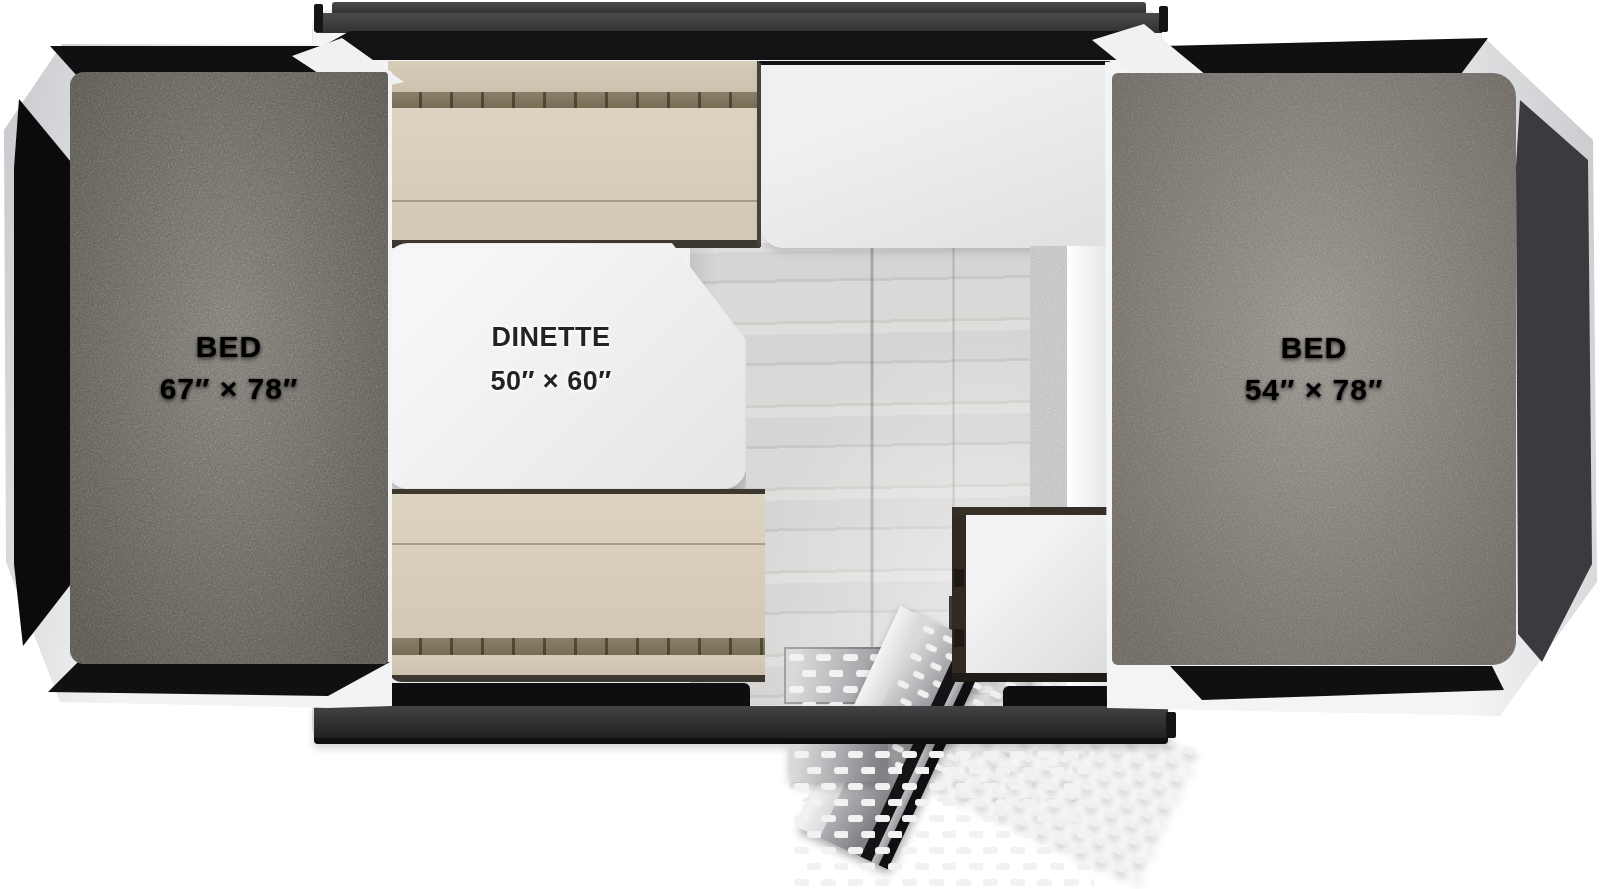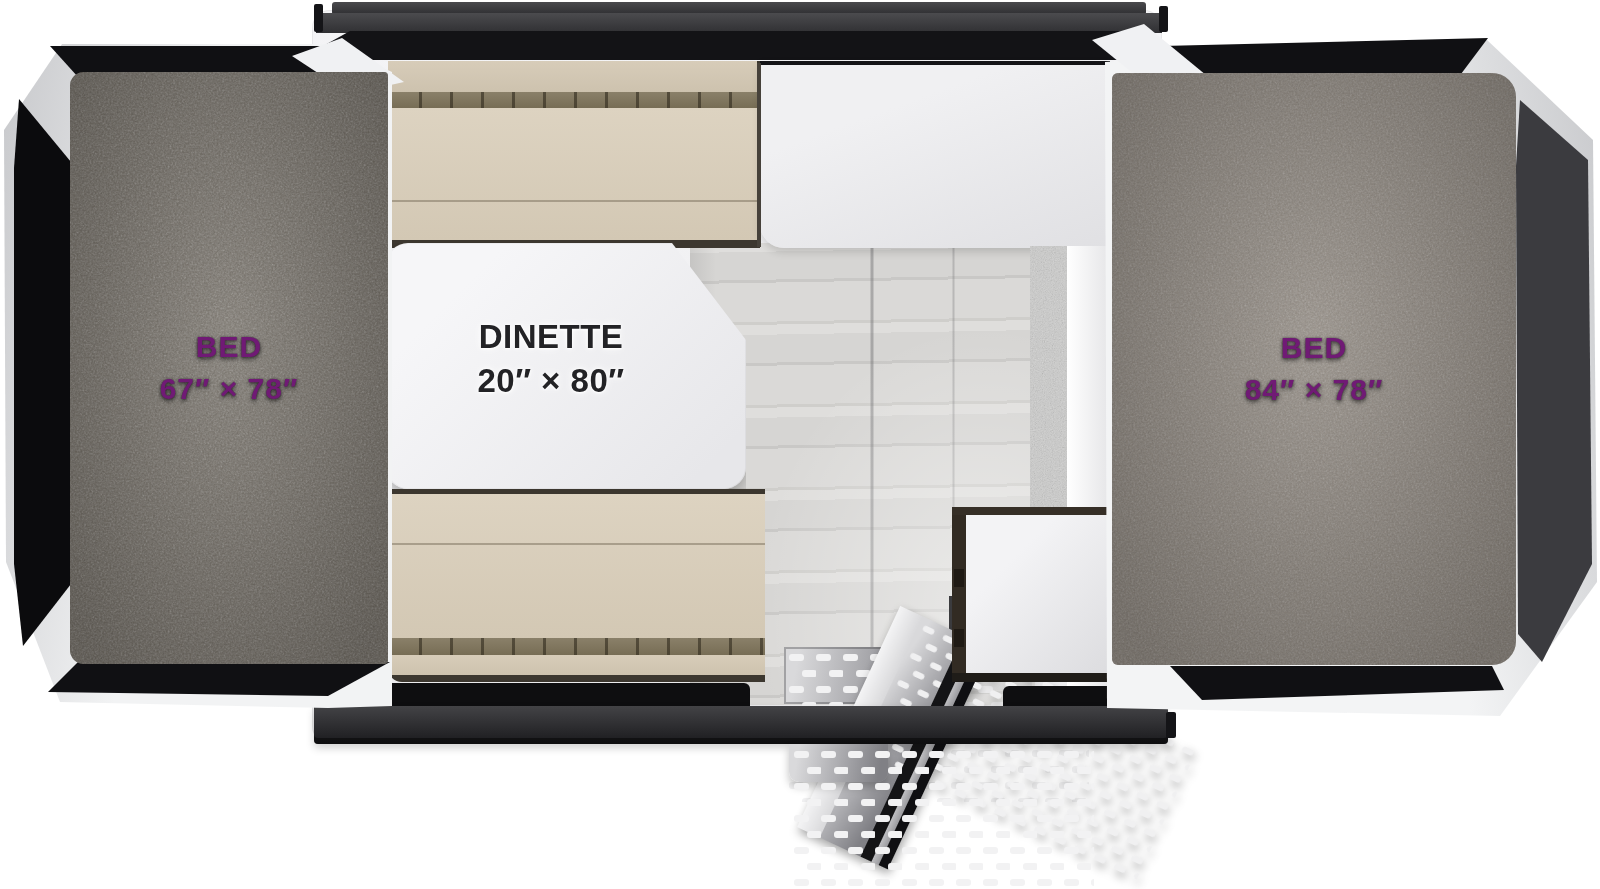--- a/index.html
+++ b/index.html
@@ -27,21 +27,21 @@
   .tuft{background:repeating-linear-gradient(90deg,rgba(40,34,22,.55) 0 3px,rgba(0,0,0,0) 3px 31px),
                    linear-gradient(180deg,#8a8069,#776d55);}
   .edge-dark{background:#3c372f;}
   .seam{background:rgba(120,110,90,.5);height:2px;}
   .table-clip{left:386px;top:243px;width:360px;height:246px;
               clip-path:polygon(0 0,286px 0,360px 97px,360px 246px,0 246px);}
   .table-top{position:absolute;inset:0;border-radius:22px;
              background:linear-gradient(135deg,#f6f6f8 20%,#e7e7ea 90%);
              box-shadow:0 8px 16px rgba(0,0,0,.28), inset 0 0 0 1px rgba(0,0,0,.04);}
   .dinette-label{position:absolute;left:0;top:72px;width:330px;text-align:center;color:#232326;
-                 font-weight:bold;font-size:33px;line-height:44px;letter-spacing:.5px;
+                 font-weight:bold;font-size:27px;line-height:44px;letter-spacing:.5px;
                  text-shadow:0 0 10px rgba(255,255,255,.95),0 0 4px rgba(255,255,255,.9),0 1px 2px #fff;}
 
   
   .counter{left:760px;top:61px;width:350px;height:187px;border-radius:3px 3px 8px 24px;
            background:linear-gradient(160deg,#f0f0f2 30%,#e0e0e3);box-shadow:0 4px 8px rgba(0,0,0,.15);}
   .counter-edge{position:absolute;left:0;top:0;width:100%;height:4px;background:#131316;}
   .bench-counter-seam{left:757px;top:63px;width:4px;height:184px;background:#46413a;}
   .floor{left:690px;top:243px;width:345px;height:462px;
     background:
       radial-gradient(at 85% 80%,rgba(255,255,255,.45),rgba(255,255,255,0) 55%),
@@ -81,21 +81,21 @@
       clip-path:polygon(60px 2px,328px 2px,390px 30px,390px 664px,326px 666px,58px 660px,4px 520px,2px 88px);
       background:linear-gradient(100deg,#c7c8cb,#f2f3f4 45%);}
   .ext-frame-right{left:1095px;top:26px;width:505px;height:694px;
       clip-path:polygon(10px 36px,392px 14px,498px 114px,502px 556px,405px 690px,12px 682px);
       background:linear-gradient(260deg,#c7c8cb,#f3f4f5 40%);}
   .panel{background:#101013;}
   .carpet{overflow:hidden;}
   .carpet svg{position:absolute;inset:0;width:100%;height:100%;}
   .vignette{position:absolute;inset:0;background:radial-gradient(ellipse at 50% 45%,rgba(255,255,255,.10),rgba(0,0,0,.20) 90%);}
   .bed-label{position:absolute;inset:0;display:flex;flex-direction:column;align-items:center;justify-content:center;
-             gap:8px;color:#701a75;font-weight:bold;font-size:30px;letter-spacing:1px;
+             gap:8px;color:#000000;font-weight:bold;font-size:30px;letter-spacing:1px;
              text-shadow:0 2px 4px rgba(0,0,0,.65),0 0 2px rgba(0,0,0,.45);}
   .corner-piece{background:#f0f1f3;}
 </style>
 </head>
 <body>
 
 <div class="stage">
 
   <div class="abs body-shell"></div>
 
@@ -186,21 +186,21 @@
     <div class="cab-notch" style="top:122px;"></div>
     <div class="cab-top"></div>
     <div class="cab-face"></div>
     <div class="cab-bottom"></div>
   </div>
 
   <div class="abs table-clip">
     <div class="table-top"></div>
     <div class="dinette-label">
       <div>DINETTE</div>
-      <div>20″ × 80″</div>
+      <div>50″ × 60″</div>
     </div>
   </div>
 
   <div class="abs notch"></div>
   <div class="abs rail-bottom"></div>
   <div class="abs hook" style="left:1166px;top:712px;width:10px;height:26px;"></div>
   <div class="abs plate step-below">
     <svg class="holes" preserveAspectRatio="none">
         <defs>
       <pattern id="pC" width="27" height="32" patternUnits="userSpaceOnUse">
@@ -249,17 +249,17 @@
       <feTurbulence type="fractalNoise" baseFrequency="0.55" numOctaves="3" seed="9" stitchTiles="stitch"></feTurbulence>
       <feColorMatrix type="saturate" values="0"></feColorMatrix>
           </filter>
         </defs>
       <rect width="100%" height="100%" fill="#8a8279"></rect>
       <rect width="100%" height="100%" filter="url(#fR)" opacity="0.42"></rect>
       </svg>
     <div class="vignette"></div>
     <div class="bed-label">
       <div>BED</div>
-      <div>84″ × 78″</div>
+      <div>54″ × 78″</div>
     </div>
   </div>
 
 </div>
 
 </body></html>

